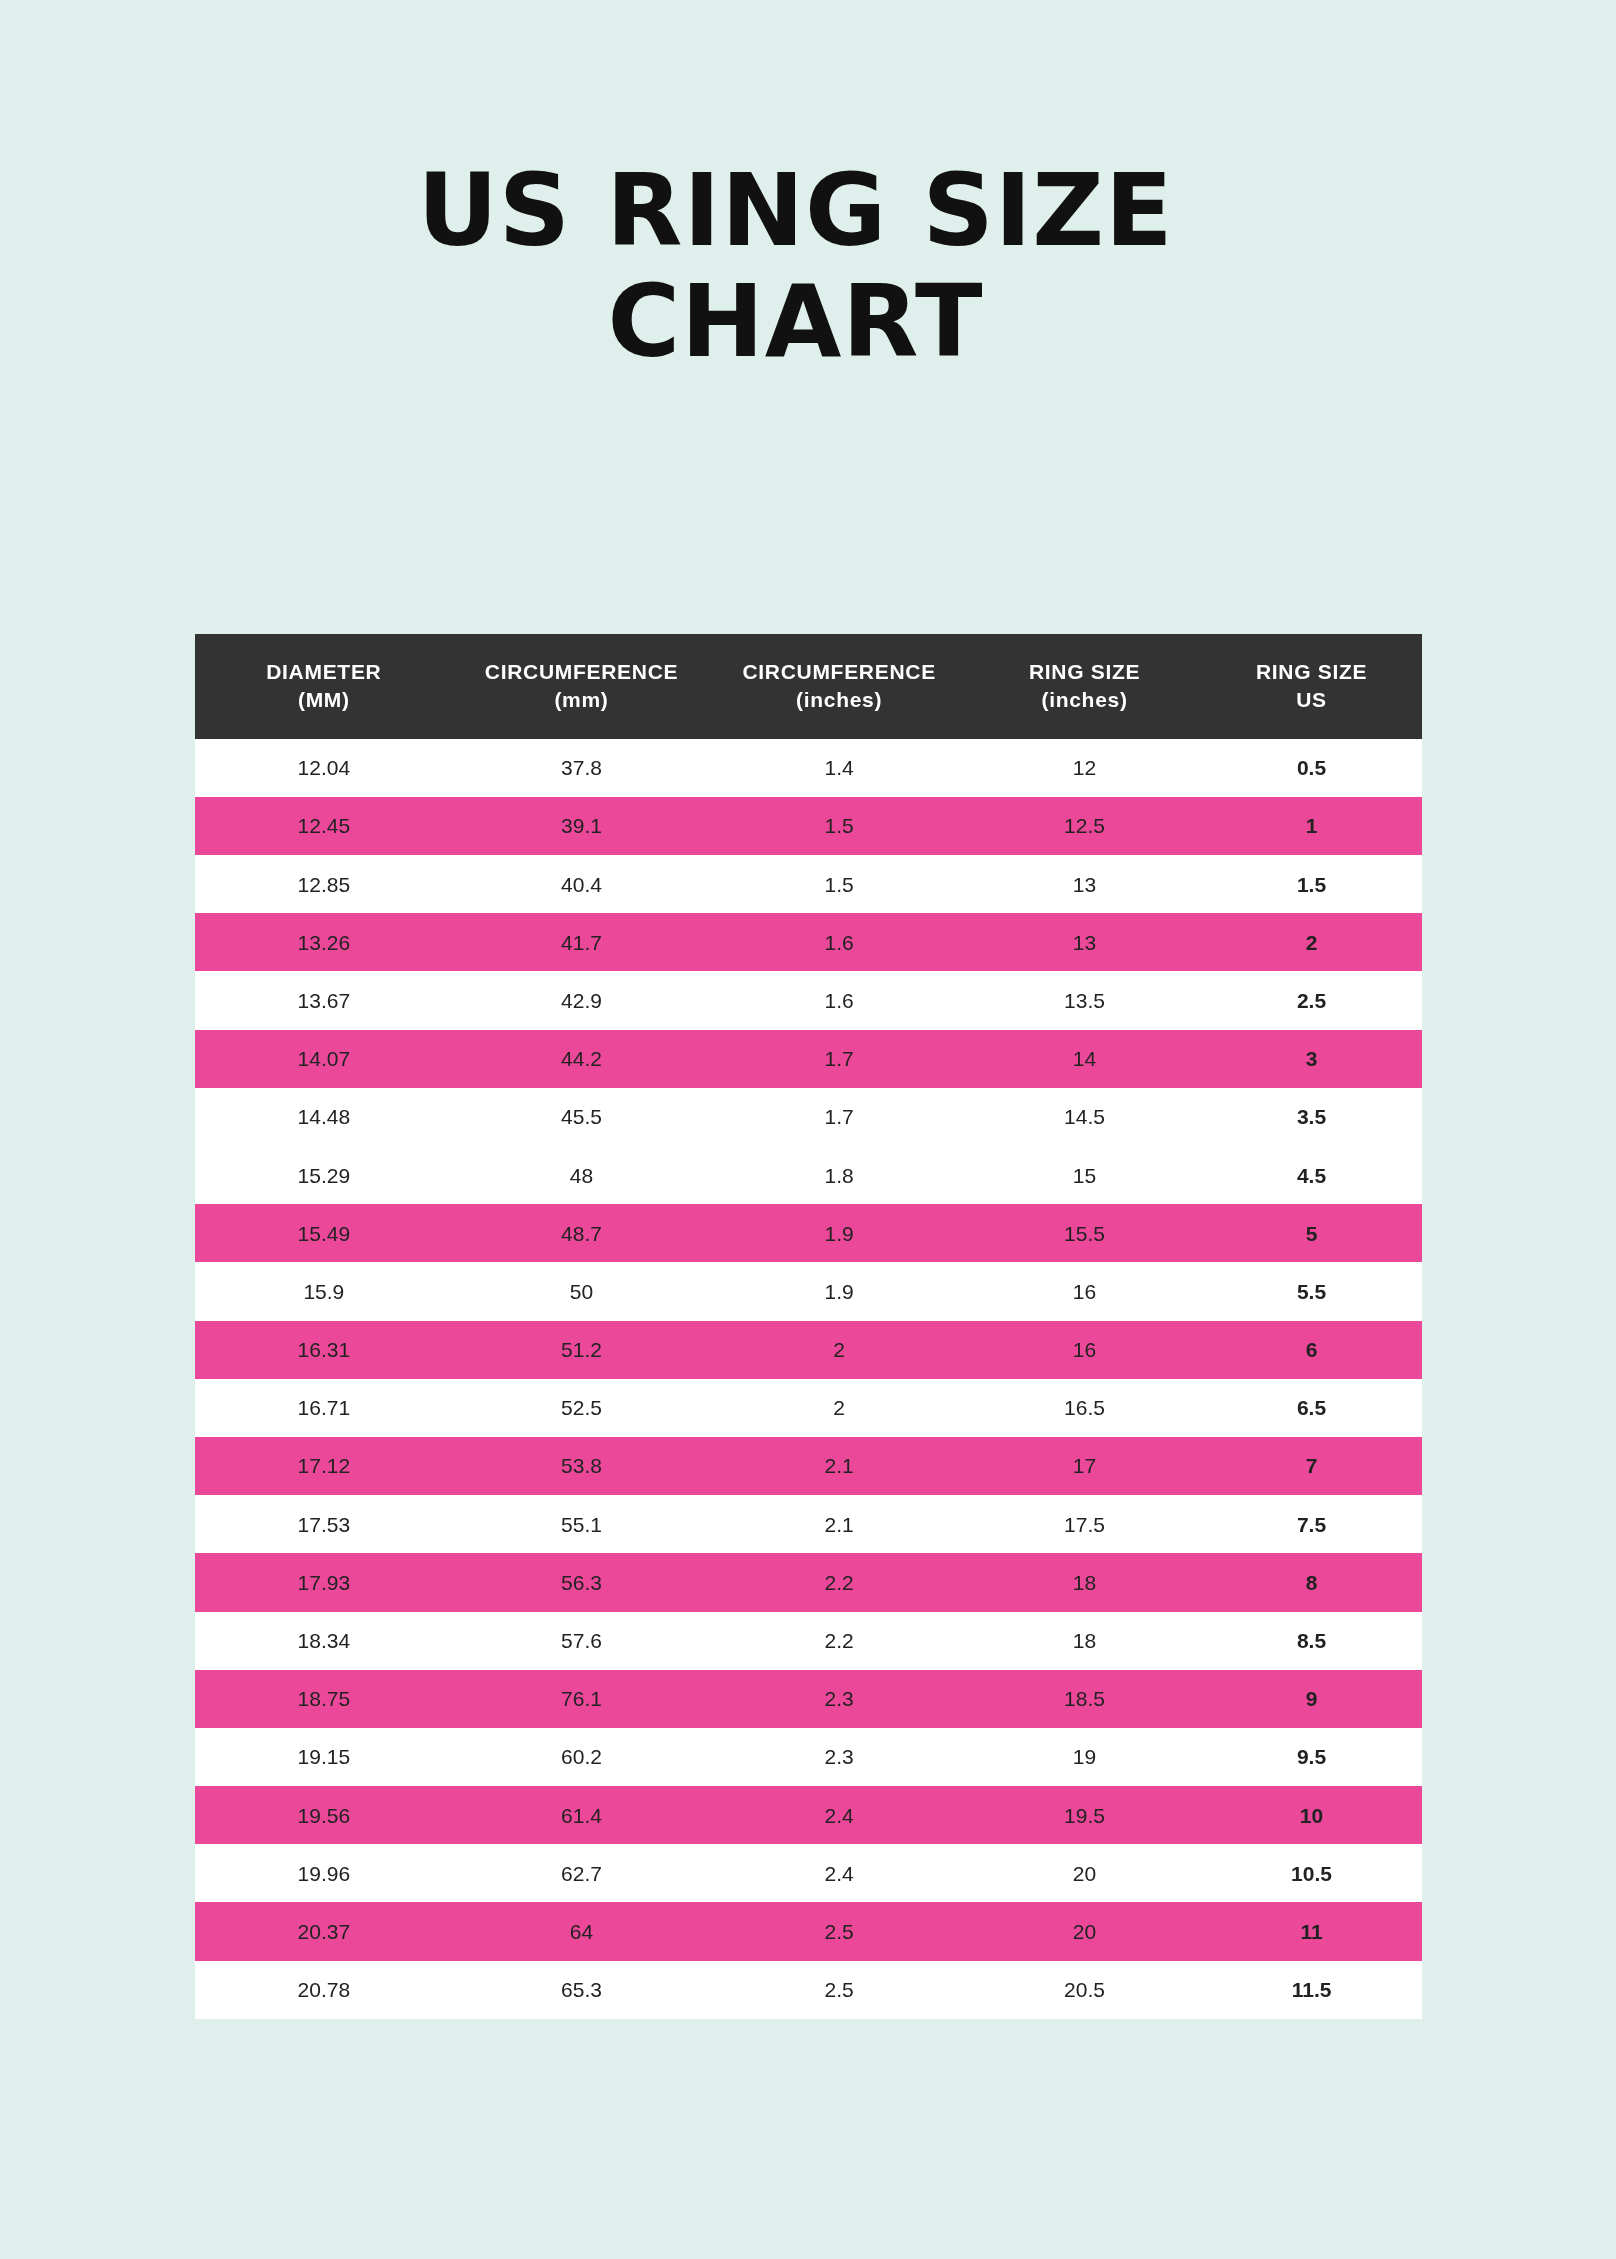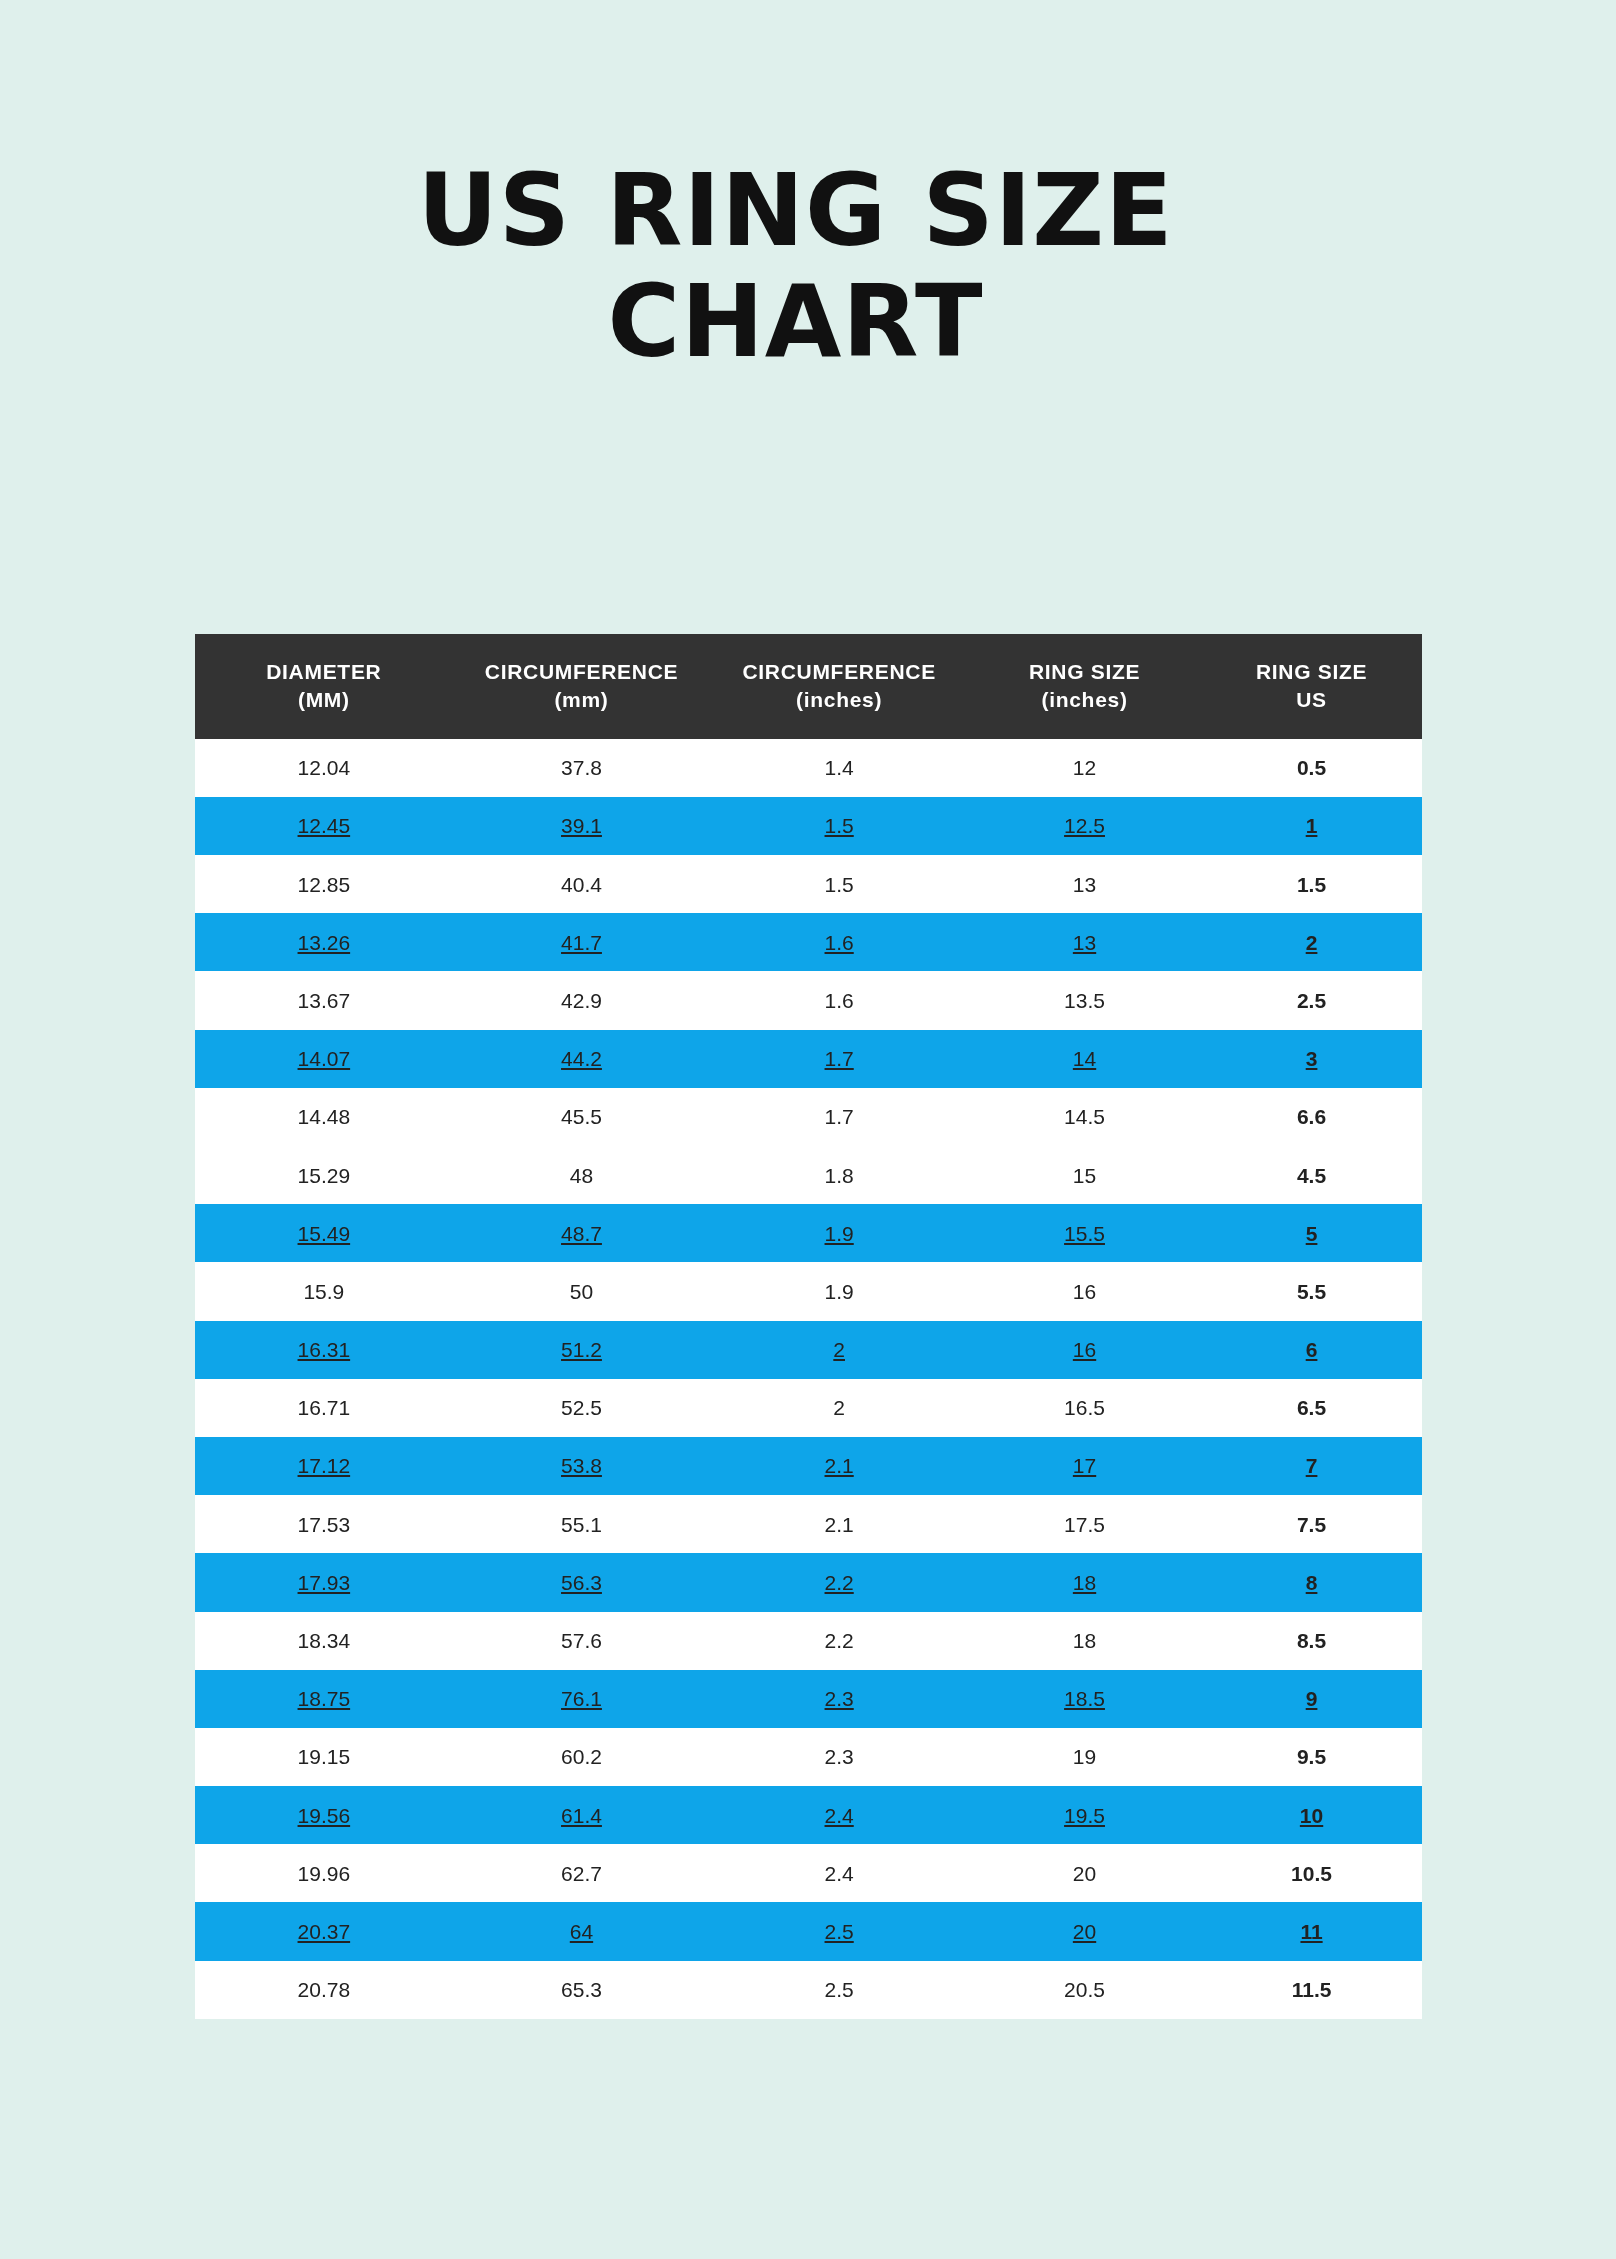--- a/index.html
+++ b/index.html
@@ -61,22 +61,21 @@
     font-size: 21px;
     color: #222222;
     padding: 16.5px 3.7px;
     line-height: 1.2;
   }
   tbody tr.even td {
     background: #ffffff;
     text-align: center;
   }
   tbody tr.odd td {
-    background: #0ea5e9;
-    text-decoration: underline;
+    background: #ec4899;
   }
   tbody td.us {
     font-weight: bold;
   }
   col.c1 { width: 21%; }
   col.c2 { width: 21%; }
   col.c3 { width: 21%; }
   col.c4 { width: 19%; }
   col.c5 { width: 18%; }
 </style>
@@ -161,21 +160,21 @@
             <td>44.2</td>
             <td>1.7</td>
             <td>14</td>
             <td class="us">3</td>
           </tr>
           <tr class="even">
             <td>14.48</td>
             <td>45.5</td>
             <td>1.7</td>
             <td>14.5</td>
-            <td class="us">6.6</td>
+            <td class="us">3.5</td>
           </tr>
           <tr class="even">
             <td>15.29</td>
             <td>48</td>
             <td>1.8</td>
             <td>15</td>
             <td class="us">4.5</td>
           </tr>
           <tr class="odd">
             <td>15.49</td>

